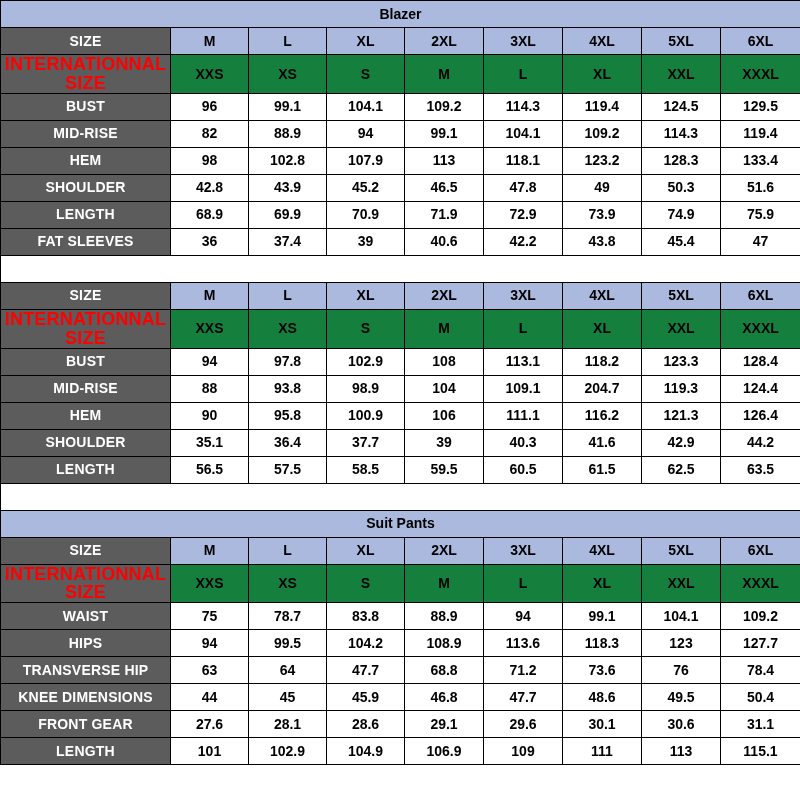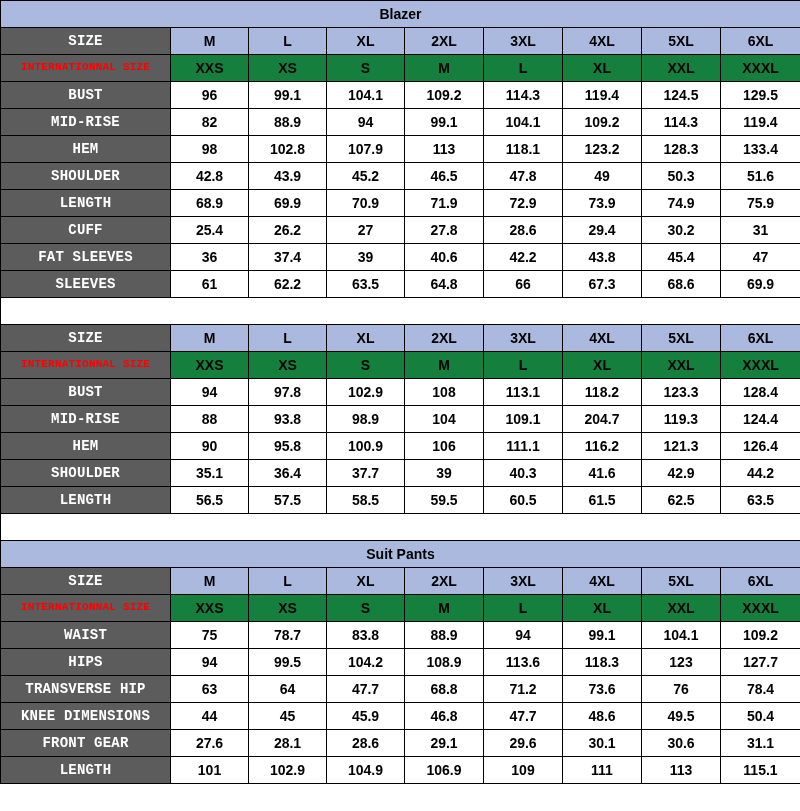--- a/index.html
+++ b/index.html
@@ -41,25 +41,24 @@
     font-size: 15px;
     font-weight: bold;
     height: 30px;
   }
   
   .label-cell {
     background: #5c5c5c;
     color: #ffffff;
     font-size: 13.5px;
     letter-spacing: 0.2px;
-    font-family: Liberation Mono, monospace;
   }
   .label-cell.intl {
     color: #ff0000;
-    font-size: 11px;
+    font-size: 18px;
   }
   
   .sizerow td.val {
     background: #aab9dd;
     color: #000000;
   }
   
   .intlrow td.val {
     background: #15803d;
     color: #000000;
@@ -167,52 +166,30 @@
           <td class="val">68.9</td>
           <td class="val">69.9</td>
           <td class="val">70.9</td>
           <td class="val">71.9</td>
           <td class="val">72.9</td>
           <td class="val">73.9</td>
           <td class="val">74.9</td>
           <td class="val">75.9</td>
         </tr>
         <tr class="measure-row blazer-row">
-          <td class="label-cell">CUFF</td>
-          <td class="val">25.4</td>
-          <td class="val">26.2</td>
-          <td class="val">27</td>
-          <td class="val">27.8</td>
-          <td class="val">28.6</td>
-          <td class="val">29.4</td>
-          <td class="val">30.2</td>
-          <td class="val">31</td>
-        </tr>
-        <tr class="measure-row blazer-row">
           <td class="label-cell">FAT SLEEVES</td>
           <td class="val">36</td>
           <td class="val">37.4</td>
           <td class="val">39</td>
           <td class="val">40.6</td>
           <td class="val">42.2</td>
           <td class="val">43.8</td>
           <td class="val">45.4</td>
           <td class="val">47</td>
         </tr>
-        <tr class="measure-row blazer-row">
-          <td class="label-cell">SLEEVES</td>
-          <td class="val">61</td>
-          <td class="val">62.2</td>
-          <td class="val">63.5</td>
-          <td class="val">64.8</td>
-          <td class="val">66</td>
-          <td class="val">67.3</td>
-          <td class="val">68.6</td>
-          <td class="val">69.9</td>
-        </tr>
         <tr class="spacer-row">
           <td colspan="9"></td>
         </tr>
         <tr class="sizerow">
           <td class="label-cell">SIZE</td>
           <td class="val">M</td>
           <td class="val">L</td>
           <td class="val">XL</td>
           <td class="val">2XL</td>
           <td class="val">3XL</td>

